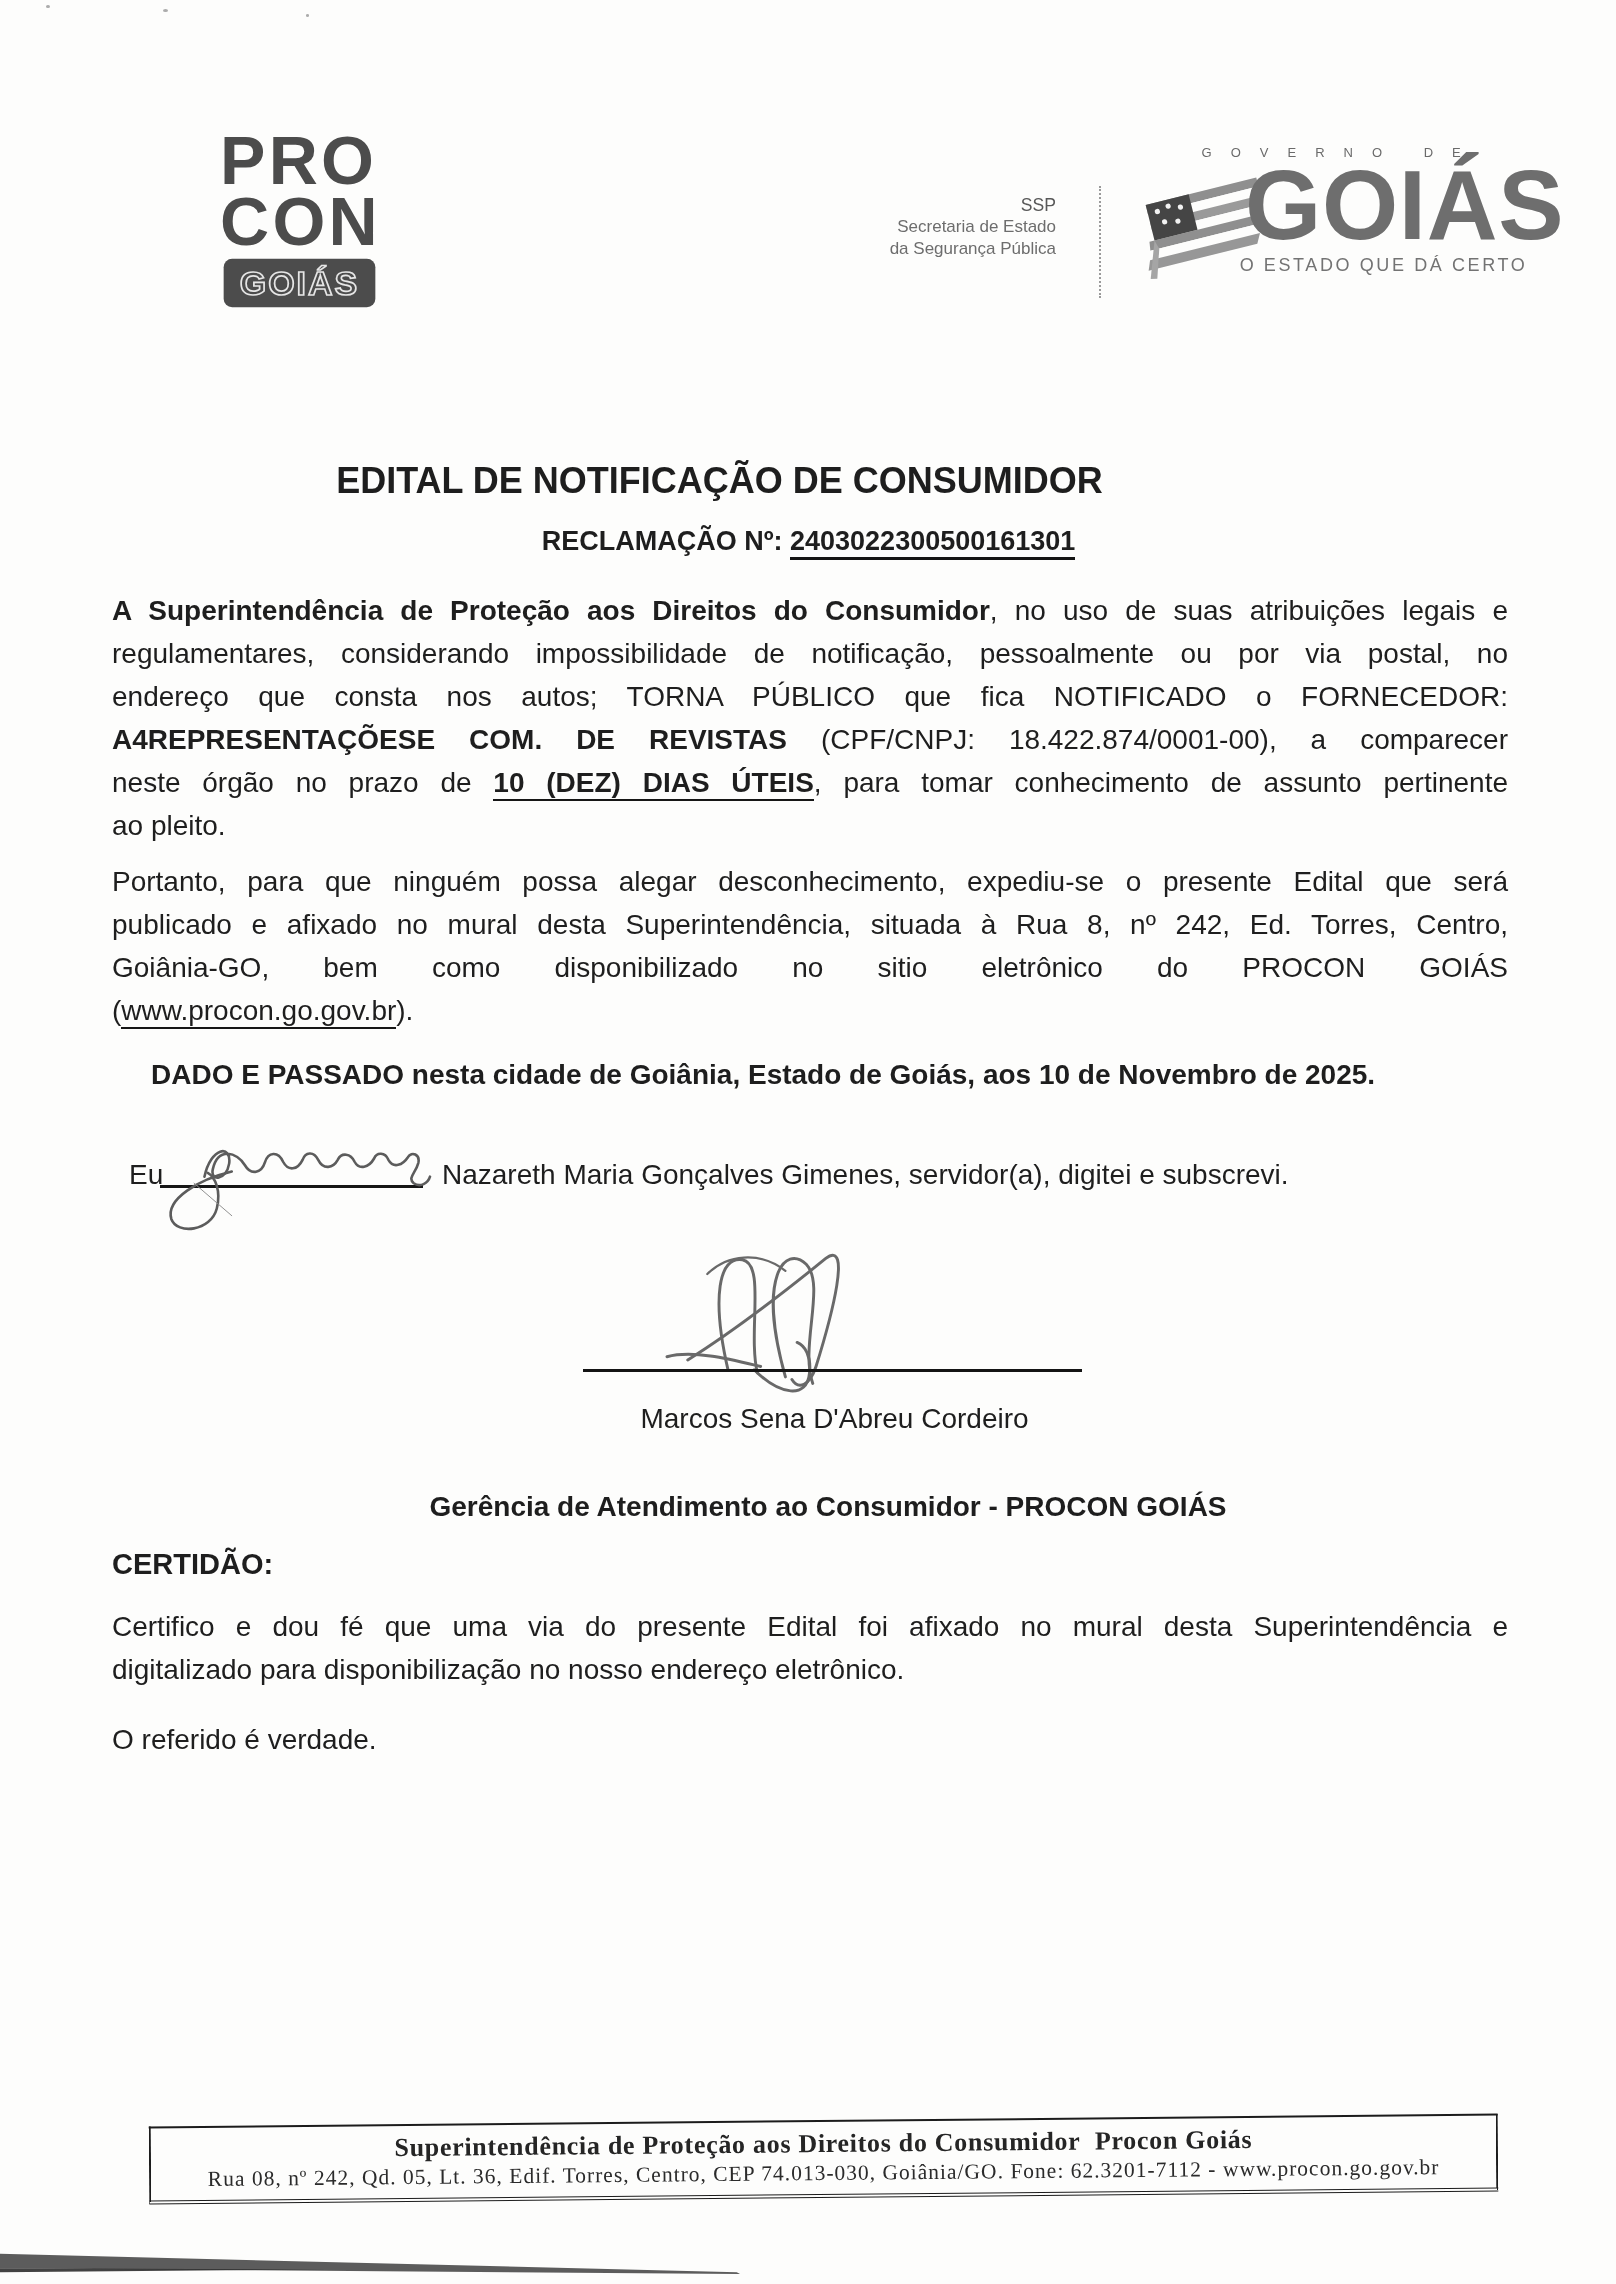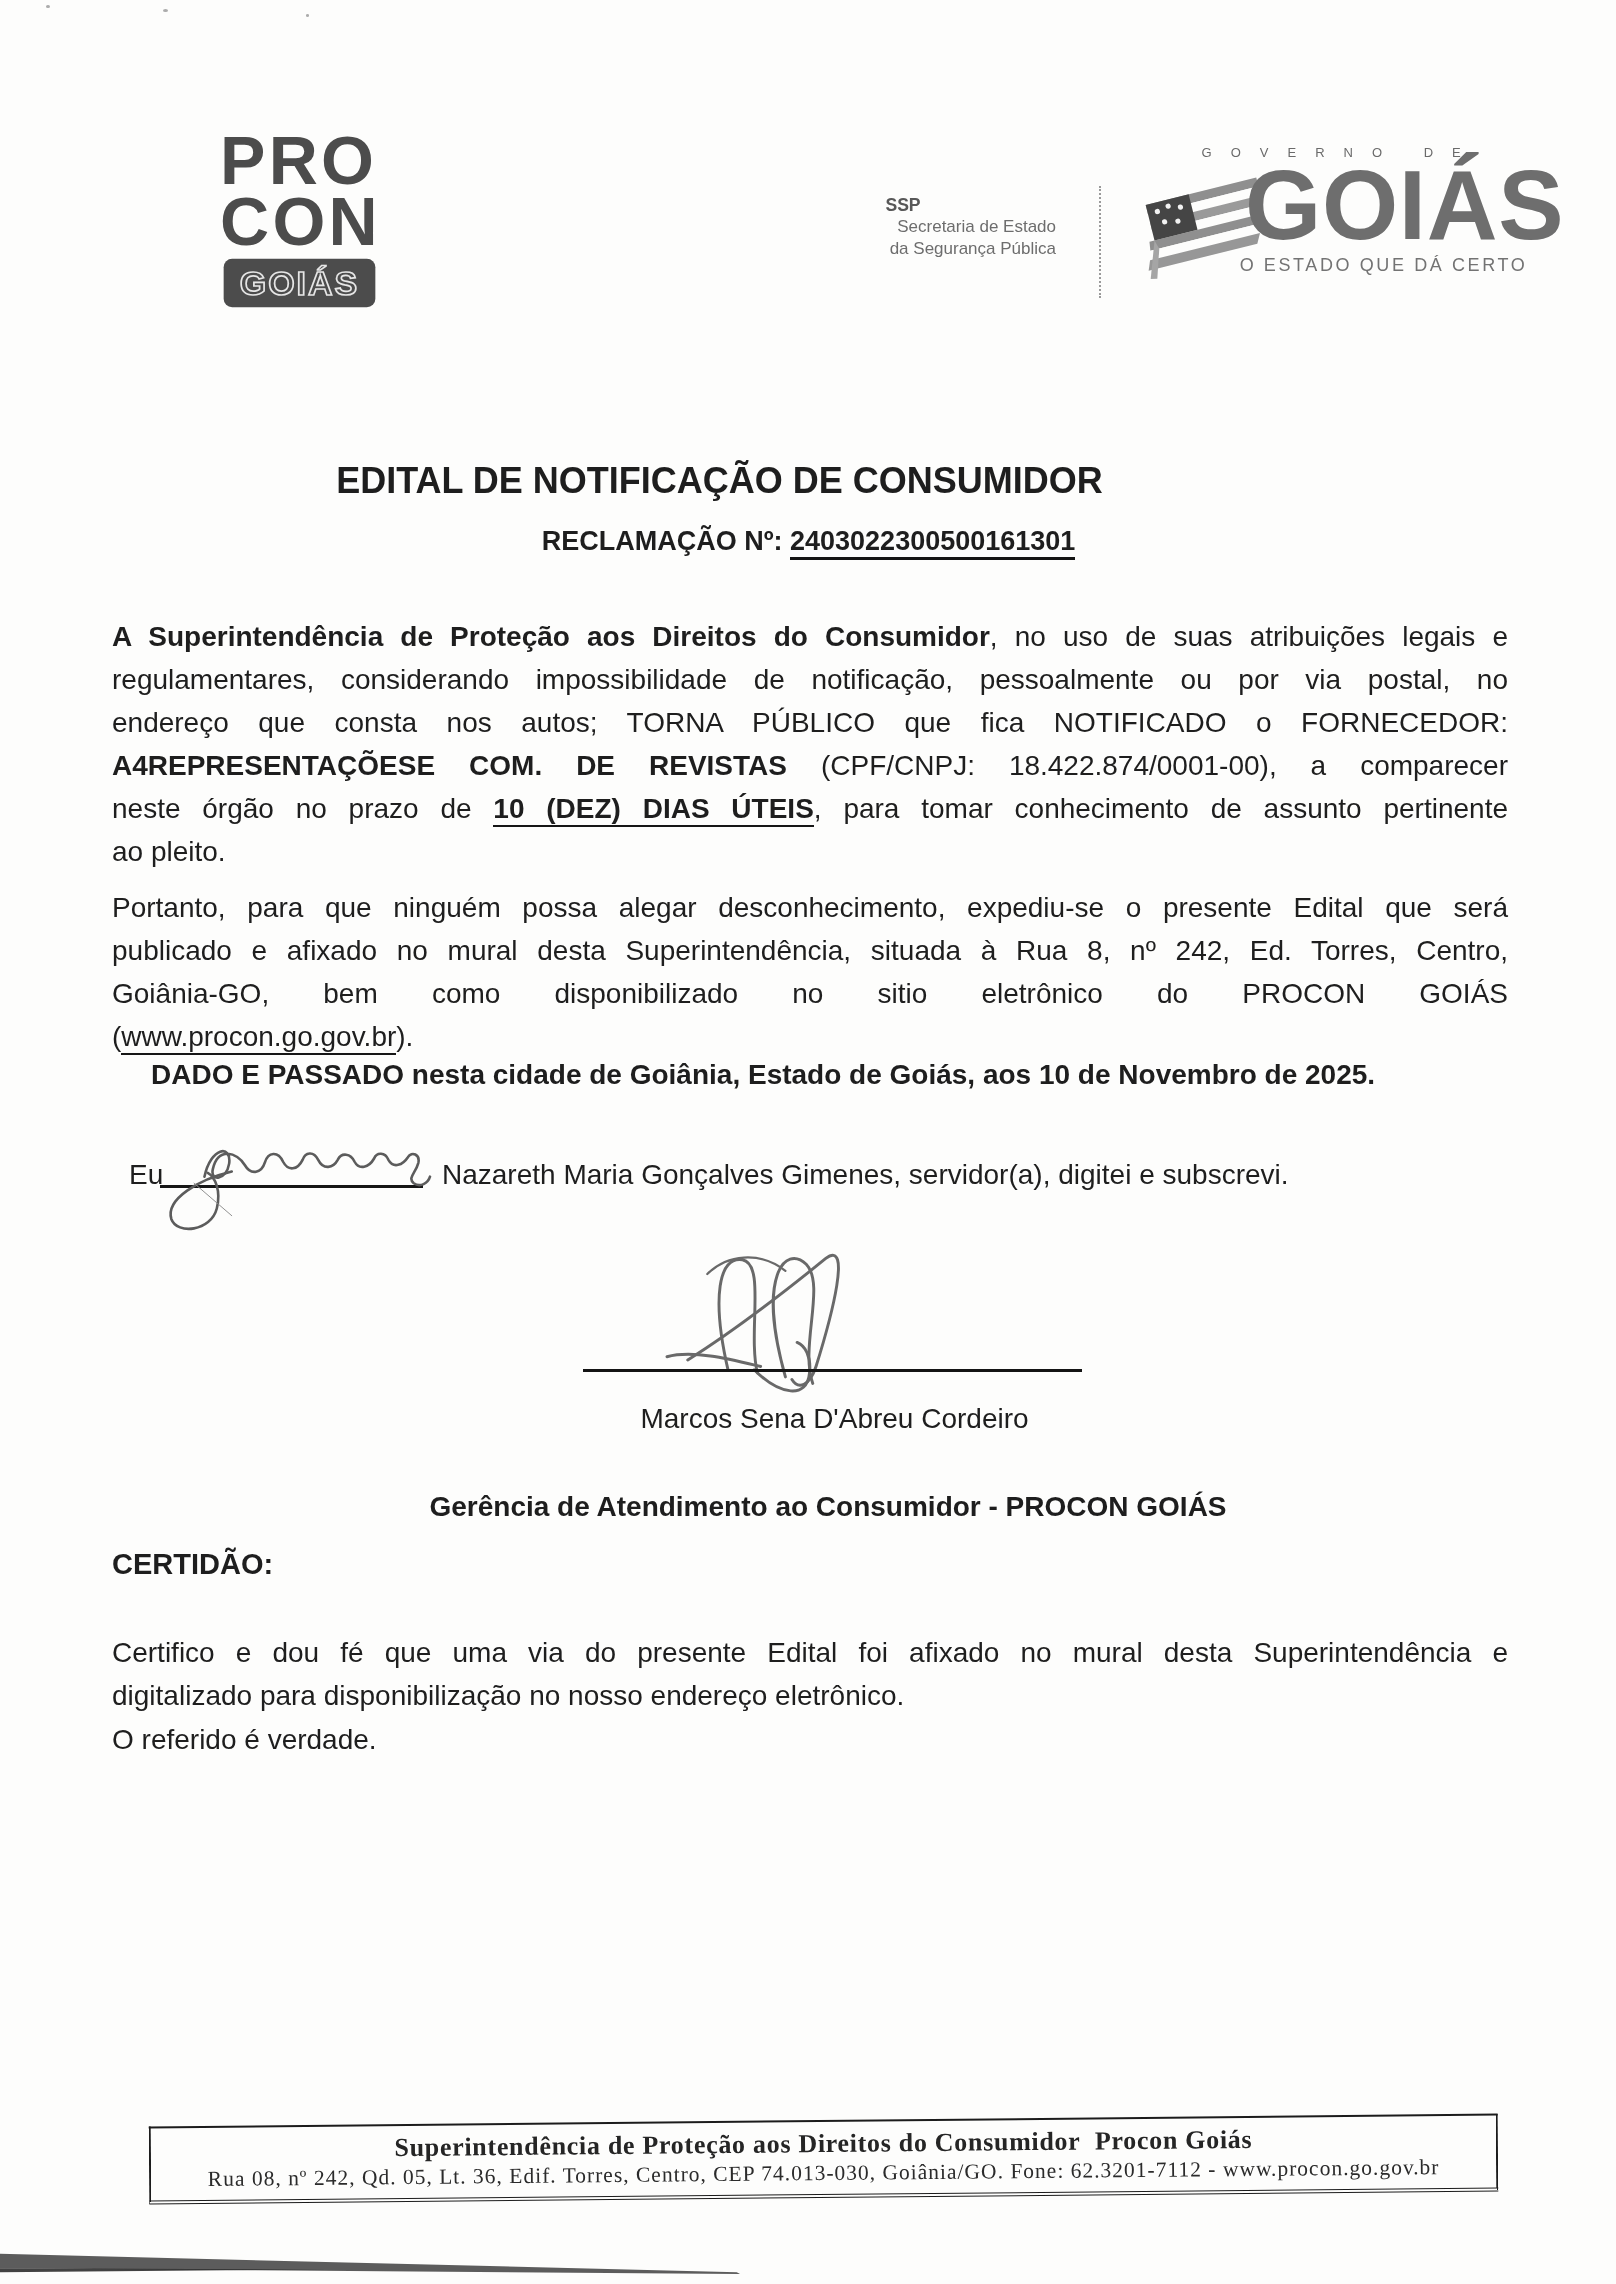--- a/index.html
+++ b/index.html
@@ -6,32 +6,32 @@
   .page{
     position:relative;width:1617px;height:2284px;background:#fdfdfc;
     font-family:"Liberation Sans",sans-serif;color:#1e1e1e;overflow:hidden;
   }
   .abs{position:absolute;}
   
   .procon{left:220px;top:130px;width:156px;text-align:right;}
   .procon .big{font-weight:bold;font-size:68px;line-height:61px;letter-spacing:3.3px;color:#4c4c4c;}
   .procon-badge{left:223px;top:258px;width:153px;height:50px;}
   .ssp{left:750px;top:194px;width:306px;text-align:right;color:#6d6d6d;line-height:22px;font-size:17px;}
-  .ssp .acr{font-weight:bold;font-size:17.6px;color:#585858;text-align:center;}
+  .ssp .acr{font-weight:normal;font-size:17.6px;color:#585858;}
   .hdr-divider{left:1099px;top:186px;width:0;height:112px;border-left:2px dotted #9a9a9a;}
   .gov{left:1137px;top:145px;width:391px;text-align:center;}
   .gov-top{font-size:13px;letter-spacing:19px;color:#6a6a6a;padding-left:16.3px;white-space:nowrap;}
   .gov-name{font-size:98px;font-weight:bold;letter-spacing:0.7px;color:#6e6e6e;line-height:91px;margin-left:108px;white-space:nowrap;}
   .gov-tag{font-size:18px;letter-spacing:2.6px;color:#737373;margin-top:3.9px;margin-left:102px;white-space:nowrap;}
   .flag{left:1133px;top:168px;width:140px;height:121px;}
   
   .title{left:0;top:460px;width:1439px;text-align:center;font-size:36px;font-weight:bold;}
   .recl{left:0;top:526px;width:1617px;text-align:center;font-size:27px;font-weight:bold;}
   .recl .num{border-bottom:3.9px solid #141414;padding-bottom:0.7px;}
-  .para{left:112px;width:1396px;font-size:28px;line-height:43px;margin-top:26px;}
+  .para{left:112px;width:1396px;font-size:28px;line-height:43px;}
   .p1{top:589px;}
   .p2{top:860px;}
   .pcert{top:1605px;}
   .tline{white-space:pre-wrap;}
   .just{text-align:justify;text-align-last:justify;}
   .b{font-weight:bold;}
   .u{border-bottom:2.6px solid #161616;padding-bottom:0.7px;}
   .dado{left:151px;top:1059px;width:1401px;font-size:28px;font-weight:bold;}
   .eu-prefix{left:129px;top:1159px;font-size:28px;}
   .eu-line{left:160px;top:1185px;width:263px;border-top:3.9px solid #161616;}

